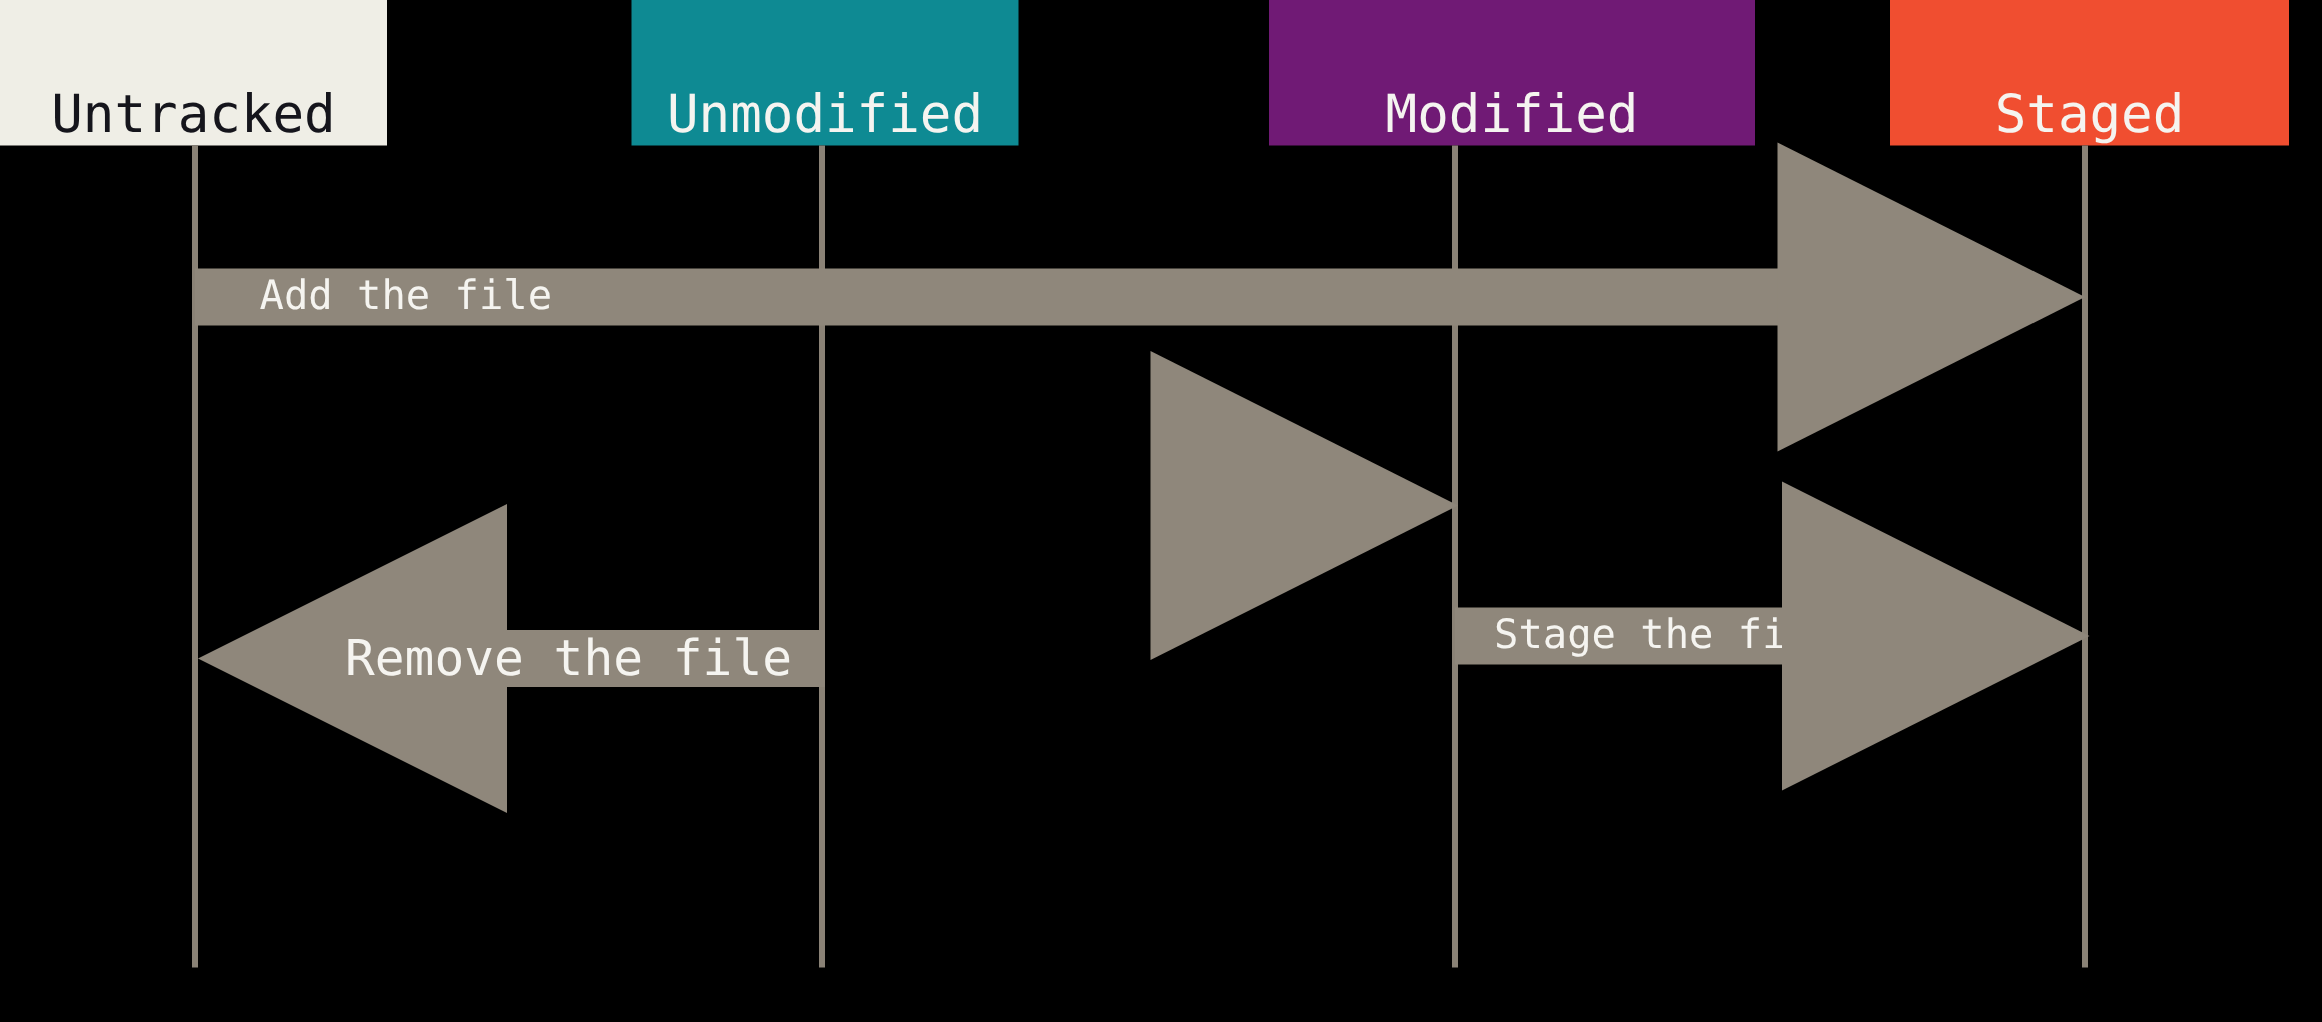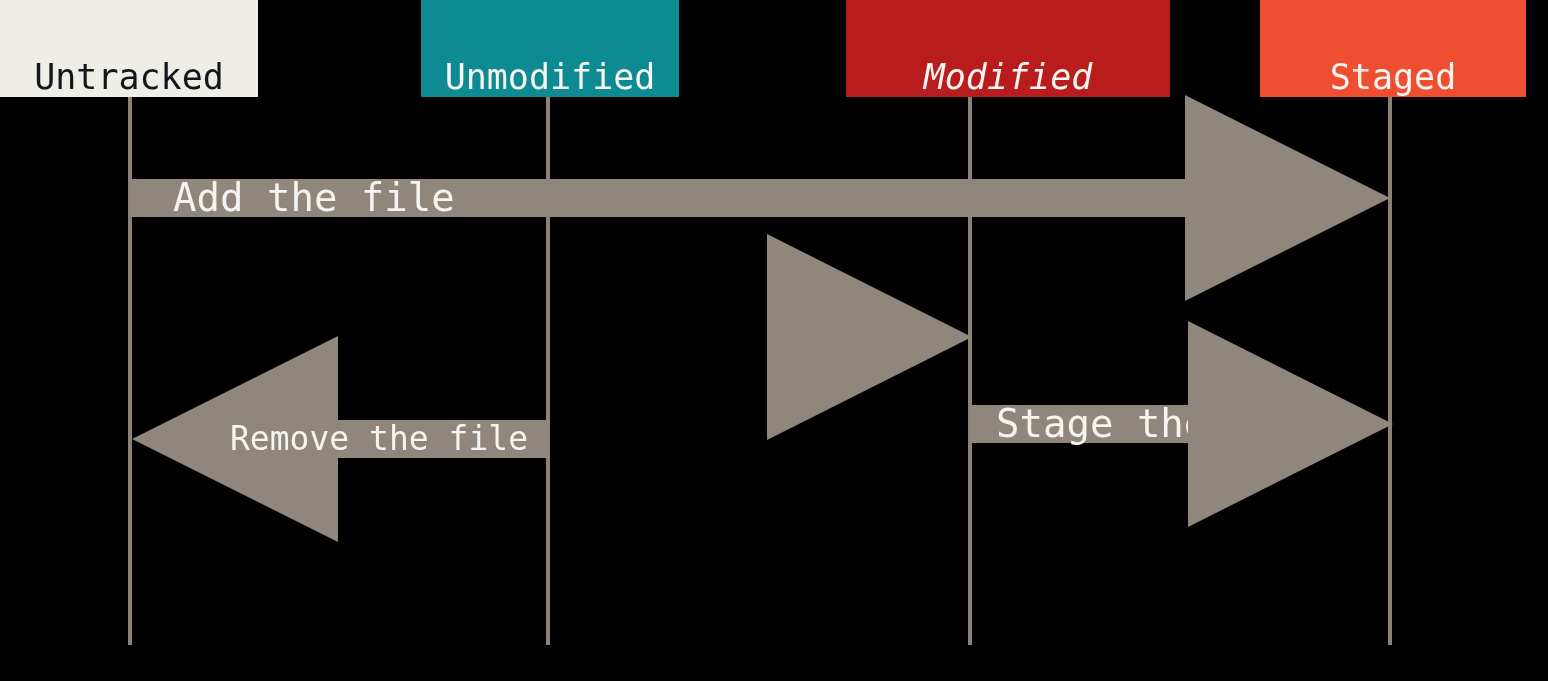--- a/index.html
+++ b/index.html
@@ -24,21 +24,21 @@
     background:var(--lifeline,#8a8276);z-index:1;
   }
   #line-untracked {left:128px;}
   #line-unmodified{left:546px;}
   #line-modified  {left:968px;}
   #line-staged    {left:1388px;}
   
   .arrow{position:absolute;z-index:2;}
   .shaft{
     position:absolute;height:38px;background:var(--arrow,#8f877b);
-    color:var(--label-text,#f5f4f0);font-size:39px;line-height:38px;
+    color:var(--label-text,#f5f4f0);font-size:27px;line-height:38px;
     white-space:nowrap;overflow:visible;
   }
   .head{position:absolute;width:0;height:0;
     border-top:103px solid transparent;border-bottom:103px solid transparent;}
   .head-right{border-left:205px solid var(--arrow,#8f877b);}
   .head-left {border-right:206px solid var(--arrow,#8f877b);}
   .float-label{
     position:absolute;height:38px;color:var(--label-text,#f5f4f0);
     font-size:33px;line-height:38px;white-space:nowrap;z-index:3;
   }
@@ -69,21 +69,21 @@
 <body>
 
 <div id="canvas" style="--bg: #000000; --arrow: #8f877b; --lifeline: #8a8276; --label-text: #f5f4f0;">
 
   <div class="state-box" id="box-untracked" style="background: rgb(239, 238, 230); color: rgb(21, 21, 28);">
     <span>Untracked</span>
   </div>
   <div class="state-box" id="box-unmodified" style="background: rgb(14, 138, 147); color: rgb(245, 244, 240);">
     <span>Unmodified</span>
   </div>
-  <div class="state-box" id="box-modified" style="background: #b91c1c; color: rgb(245, 244, 240); font-style: italic;">
+  <div class="state-box" id="box-modified" style="background: #701a75; color: rgb(245, 244, 240);">
     <span>Modified</span>
   </div>
   <div class="state-box" id="box-staged" style="background: rgb(240, 78, 48); color: rgb(245, 244, 240);">
     <span>Staged</span>
   </div>
 
   <div class="lifeline" id="line-untracked"></div>
   <div class="lifeline" id="line-unmodified"></div>
   <div class="lifeline" id="line-modified"></div>
   <div class="lifeline" id="line-staged"></div>

